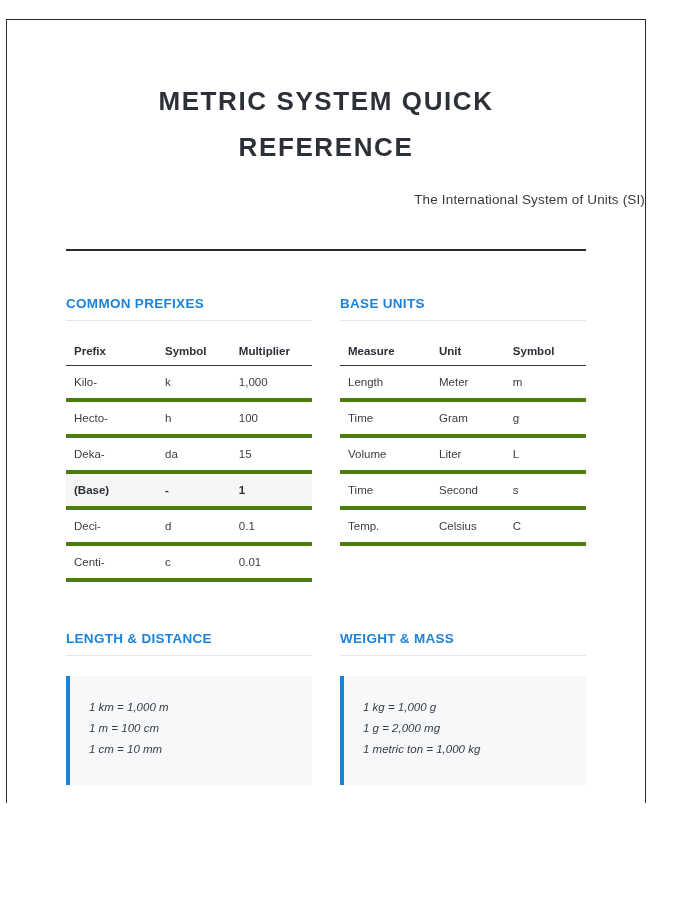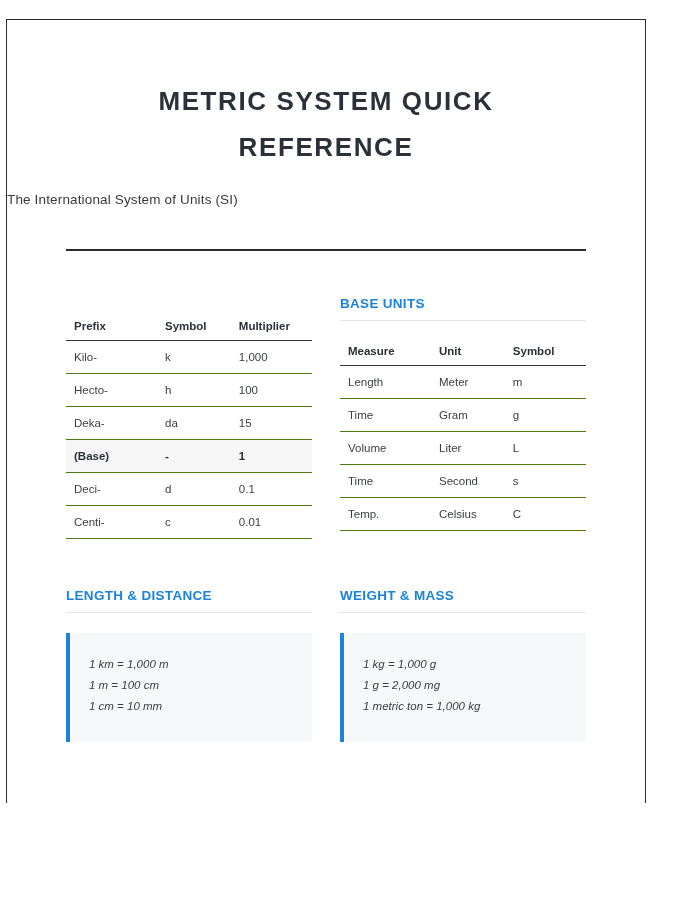--- a/index.html
+++ b/index.html
@@ -38,21 +38,21 @@
     text-align: center;
     letter-spacing: 1.6px;
     line-height: 46px;
     padding: 0 60px;
   }
 
   .doc-subtitle {
     margin-top: 22px;
     font-size: 13.5px;
     color: #36393f;
-    text-align: left;
+    text-align: right;
     letter-spacing: 0.15px;
   }
 
   .header-rule {
     margin: 42px auto 0 auto;
     width: 520px;
     height: 2px;
     background: #2b2b2b;
   }
 
@@ -96,21 +96,21 @@
     text-align: left;
     padding: 6px 0 8px 8px;
     border-bottom: 1.6px solid #33363b;
   }
 
   .ref-table td {
     font-size: 11.5px;
     color: #3a3d42;
     text-align: left;
     padding: 10px 0 10px 8px;
-    border-bottom: 1px solid #4d7c0f;
+    border-bottom: 4px solid #4d7c0f;
   }
 
   .ref-table .c1 { width: 37%; }
   .ref-table .c2 { width: 30%; }
   .ref-table .c3 { width: 33%; }
 
   tr.row-highlight { background: #f6f6f6; }
   tr.row-highlight td { font-weight: bold; color: #2c3038; }
 
   
@@ -137,20 +137,21 @@
 
   <div id="doc-header">
     <div class="doc-title">METRIC SYSTEM QUICK REFERENCE</div>
     <div class="doc-subtitle">The International System of Units (SI)</div>
     <div class="header-rule"></div>
   </div>
 
   <div class="columns row-tables">
 
     <div class="col">
+      <div class="section-heading">COMMON PREFIXES</div>
       <table class="ref-table">
         <colgroup>
             <col class="c1">
             <col class="c2">
             <col class="c3">
           </colgroup>
         <thead>
           <tr>
             <th>Prefix</th>
             <th>Symbol</th>

